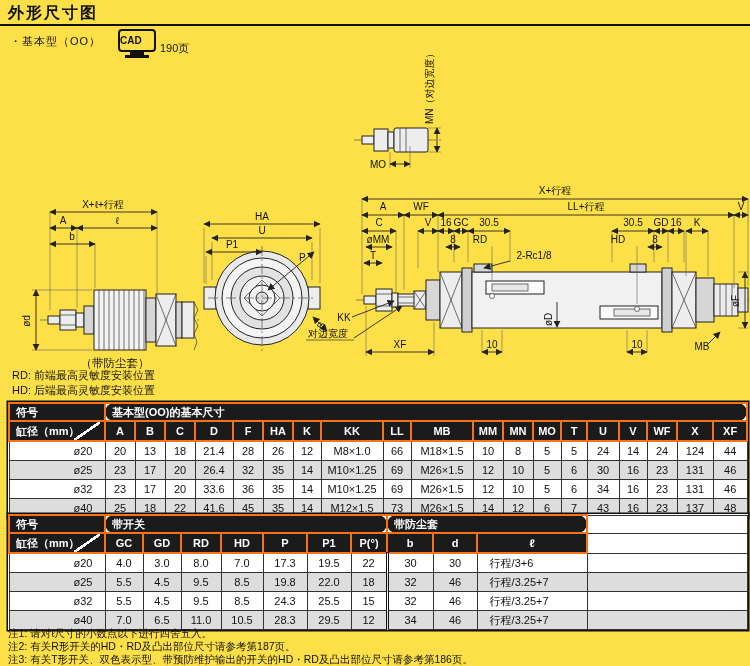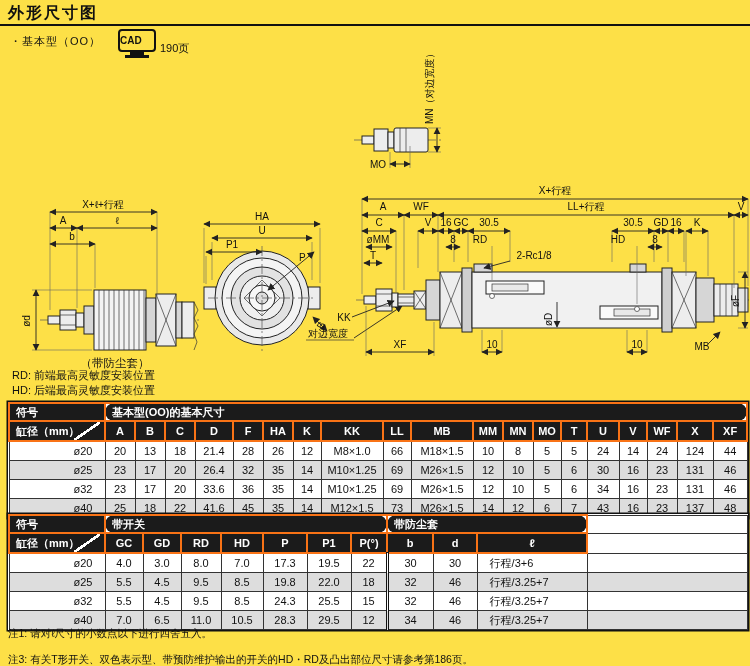--- a/index.html
+++ b/index.html
@@ -477,15 +477,16 @@
           <td>12</td>
           <td class="dbl">34</td>
           <td>46</td>
           <td class="formula">行程/3.25+7</td>
           <td></td>
         </tr>
       </tbody>
   </table>
 
   <div class="note" style="top:627px">注1: 请对ℓ尺寸的小数点以下进行四舍五入。</div>
+  <div class="note" style="top:640px">注2: 有关R形开关的HD・RD及凸出部位尺寸请参考第187页。</div>
   <div class="note" style="top:653px">注3: 有关T形开关、双色表示型、带预防维护输出的开关的HD・RD及凸出部位尺寸请参考第186页。</div>
 
 </div>
 
 </body></html>

